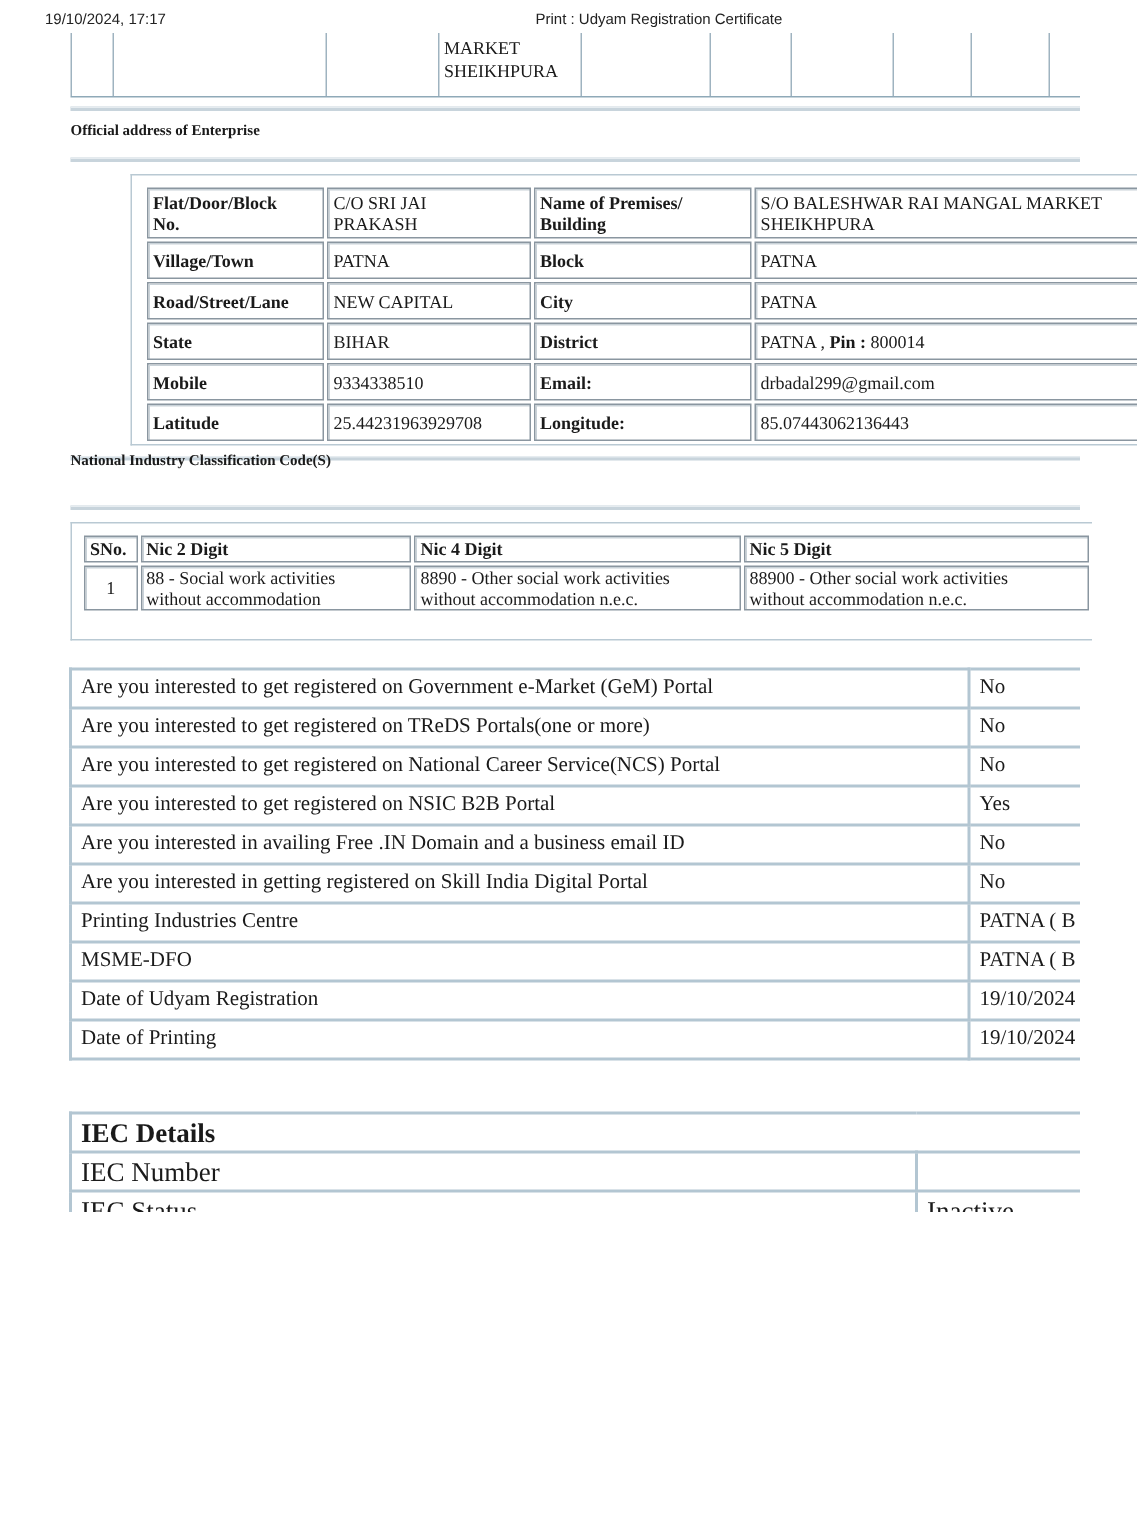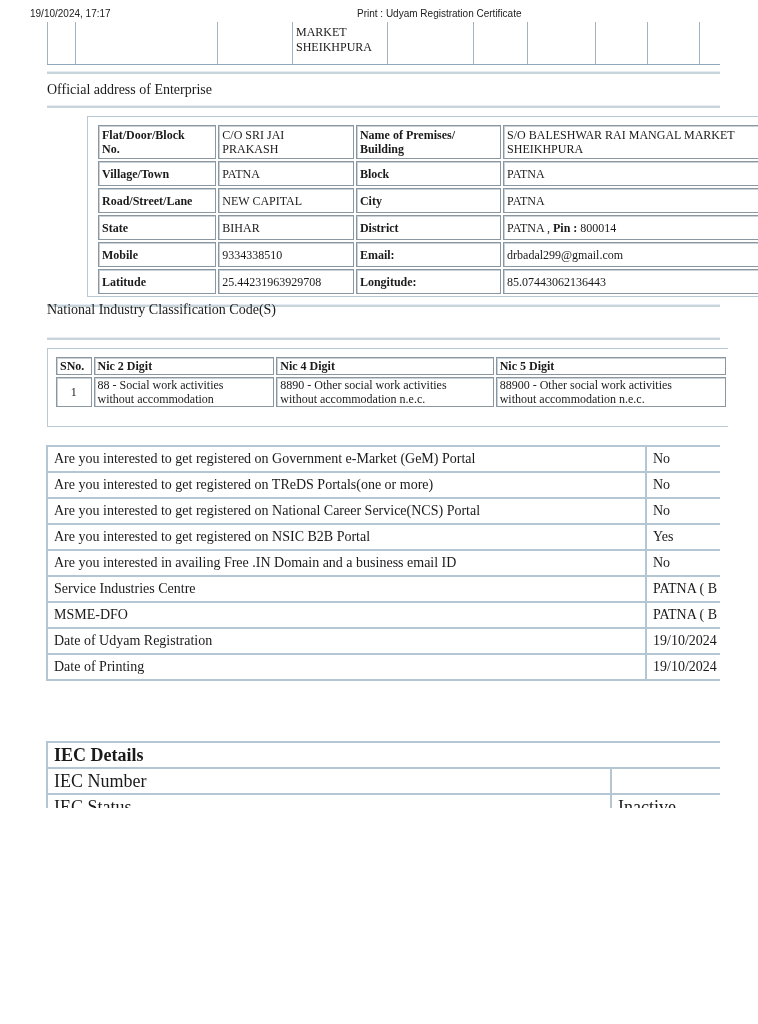--- a/index.html
+++ b/index.html
@@ -13,21 +13,21 @@
   .page { position:absolute; left:0; top:0; width:758px; height:870px; overflow:hidden; }
 
   
   .frag { position:absolute; top:22px; left:47px; width:673px; height:42px;
           border-bottom:1px solid #8fa9b8; }
   .frag .vl { position:absolute; top:0; bottom:0; width:1px; background:#9fb3c0; }
   .frag .txt { position:absolute; left:296px; top:3px; font-size:12px; line-height:15px; }
 
   .hr { position:absolute; left:47px; width:673px; height:2px; background:#c8d4dc; border-top:1px solid #e6ecf0; }
 
-  .sec-title { position:absolute; left:47px; font-weight:normal; font-size:14px; }
+  .sec-title { position:absolute; left:47px; font-weight:bold; font-size:10px; }
 
   
   .addr-wrap { position:absolute; left:47px; top:116px; width:680px; height:179px;
                border:1px solid #b9c9d3; border-right:none; overflow:hidden;margin-left:40px; }
   table.addr { position:absolute; left:8px; top:6px; border-collapse:separate; border-spacing:2px; font-size:12px; }
   table.addr td { border:1px solid #8a96a0; box-shadow: inset 1px 1px 0 #c9d2d8;
                   padding:2px 3px; vertical-align:middle; height:19px; line-height:14px; white-space:nowrap; }
   table.addr td.lbl { font-weight:bold; }
 
   
@@ -186,21 +186,25 @@
           </tr>
       <tr>
             <td>Are you interested to get registered on NSIC B2B Portal</td>
             <td class="ans">Yes</td>
           </tr>
       <tr>
             <td>Are you interested in availing Free .IN Domain and a business email ID</td>
             <td class="ans">No</td>
           </tr>
       <tr>
-            <td>Service Industries Centre</td>
+            <td>Are you interested in getting registered on Skill India Digital Portal</td>
+            <td class="ans">No</td>
+          </tr>
+      <tr>
+            <td>Printing Industries Centre</td>
             <td class="ans">PATNA ( B</td>
           </tr>
       <tr>
             <td>MSME-DFO</td>
             <td class="ans">PATNA ( B</td>
           </tr>
       <tr>
             <td>Date of Udyam Registration</td>
             <td class="ans">19/10/2024</td>
           </tr>

